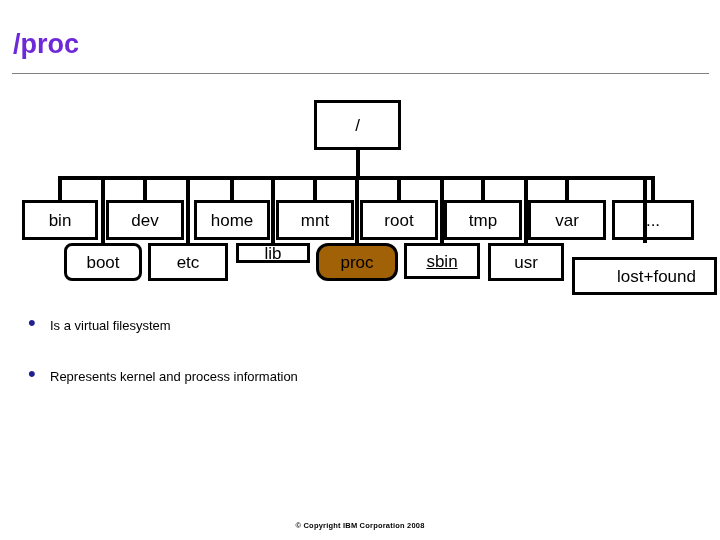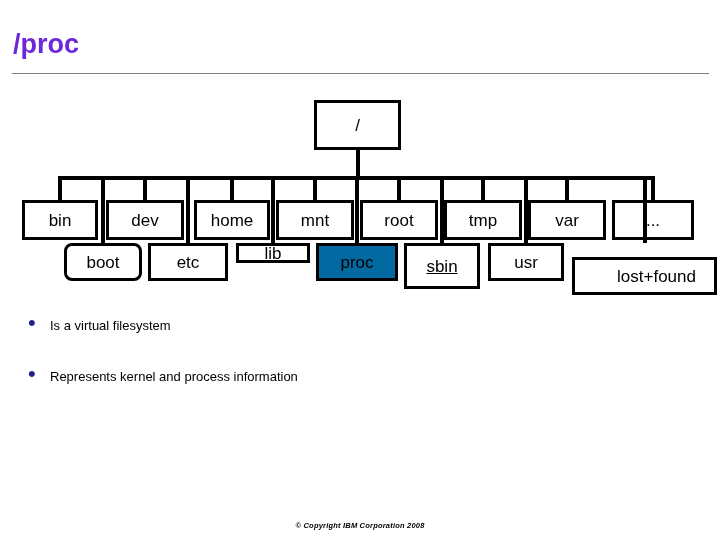--- a/index.html
+++ b/index.html
@@ -55,21 +55,22 @@
     font-family: "Liberation Sans", sans-serif;
     font-size: 17px;
     color: #000000;
     line-height: 1;
     white-space: nowrap;
   }
   .node.root-node {
     font-size: 17px;
   }
   .node.highlight {
-    background: #0369a1;
+    background: #a16207;
+    border-radius: 12px;
   }
 
   .connector {
     position: absolute;
     background: #000000;
   }
 
   
   #bullets {
     position: absolute;
@@ -100,21 +101,20 @@
   #footer {
     position: absolute;
     left: 0;
     top: 521px;
     width: 720px;
     text-align: center;
     font-size: 7.5px;
     font-weight: bold;
     color: #000000;
     letter-spacing: 0.2px;
-    font-style: italic;
   }
 </style>
 </head>
 <body>
 
 <div id="slide-title">/proc</div>
 
 <div id="title-rule"></div>
 
 <div id="tree">
@@ -165,21 +165,21 @@
     </div>
     <div class="connector" style="left: 271px; top: 176px; width: 4px; height: 67px;"></div>
     <div class="node" style="left: 236px; top: 243px; width: 74px; height: 20px;">
       <span>lib</span>
     </div>
     <div class="connector" style="left: 355px; top: 176px; width: 4px; height: 67px;"></div>
     <div class="node highlight" style="left: 316px; top: 243px; width: 82px; height: 38px;">
       <span>proc</span>
     </div>
     <div class="connector" style="left: 440px; top: 176px; width: 4px; height: 67px;"></div>
-    <div class="node" style="left: 404px; top: 243px; width: 76px; height: 46px; text-decoration: underline;">
+    <div class="node" style="left: 404px; top: 243px; width: 76px; height: 36px; text-decoration: underline;">
       <span>sbin</span>
     </div>
     <div class="connector" style="left: 524px; top: 176px; width: 4px; height: 67px;"></div>
     <div class="node" style="left: 488px; top: 243px; width: 76px; height: 38px;">
       <span>usr</span>
     </div>
     <div class="connector" style="left: 643px; top: 176px; width: 4px; height: 67px;"></div>
     <div class="node" style="left: 572px; top: 257px; width: 145px; height: 38px; padding-left: 24px;">
       <span>lost+found</span>
     </div>

